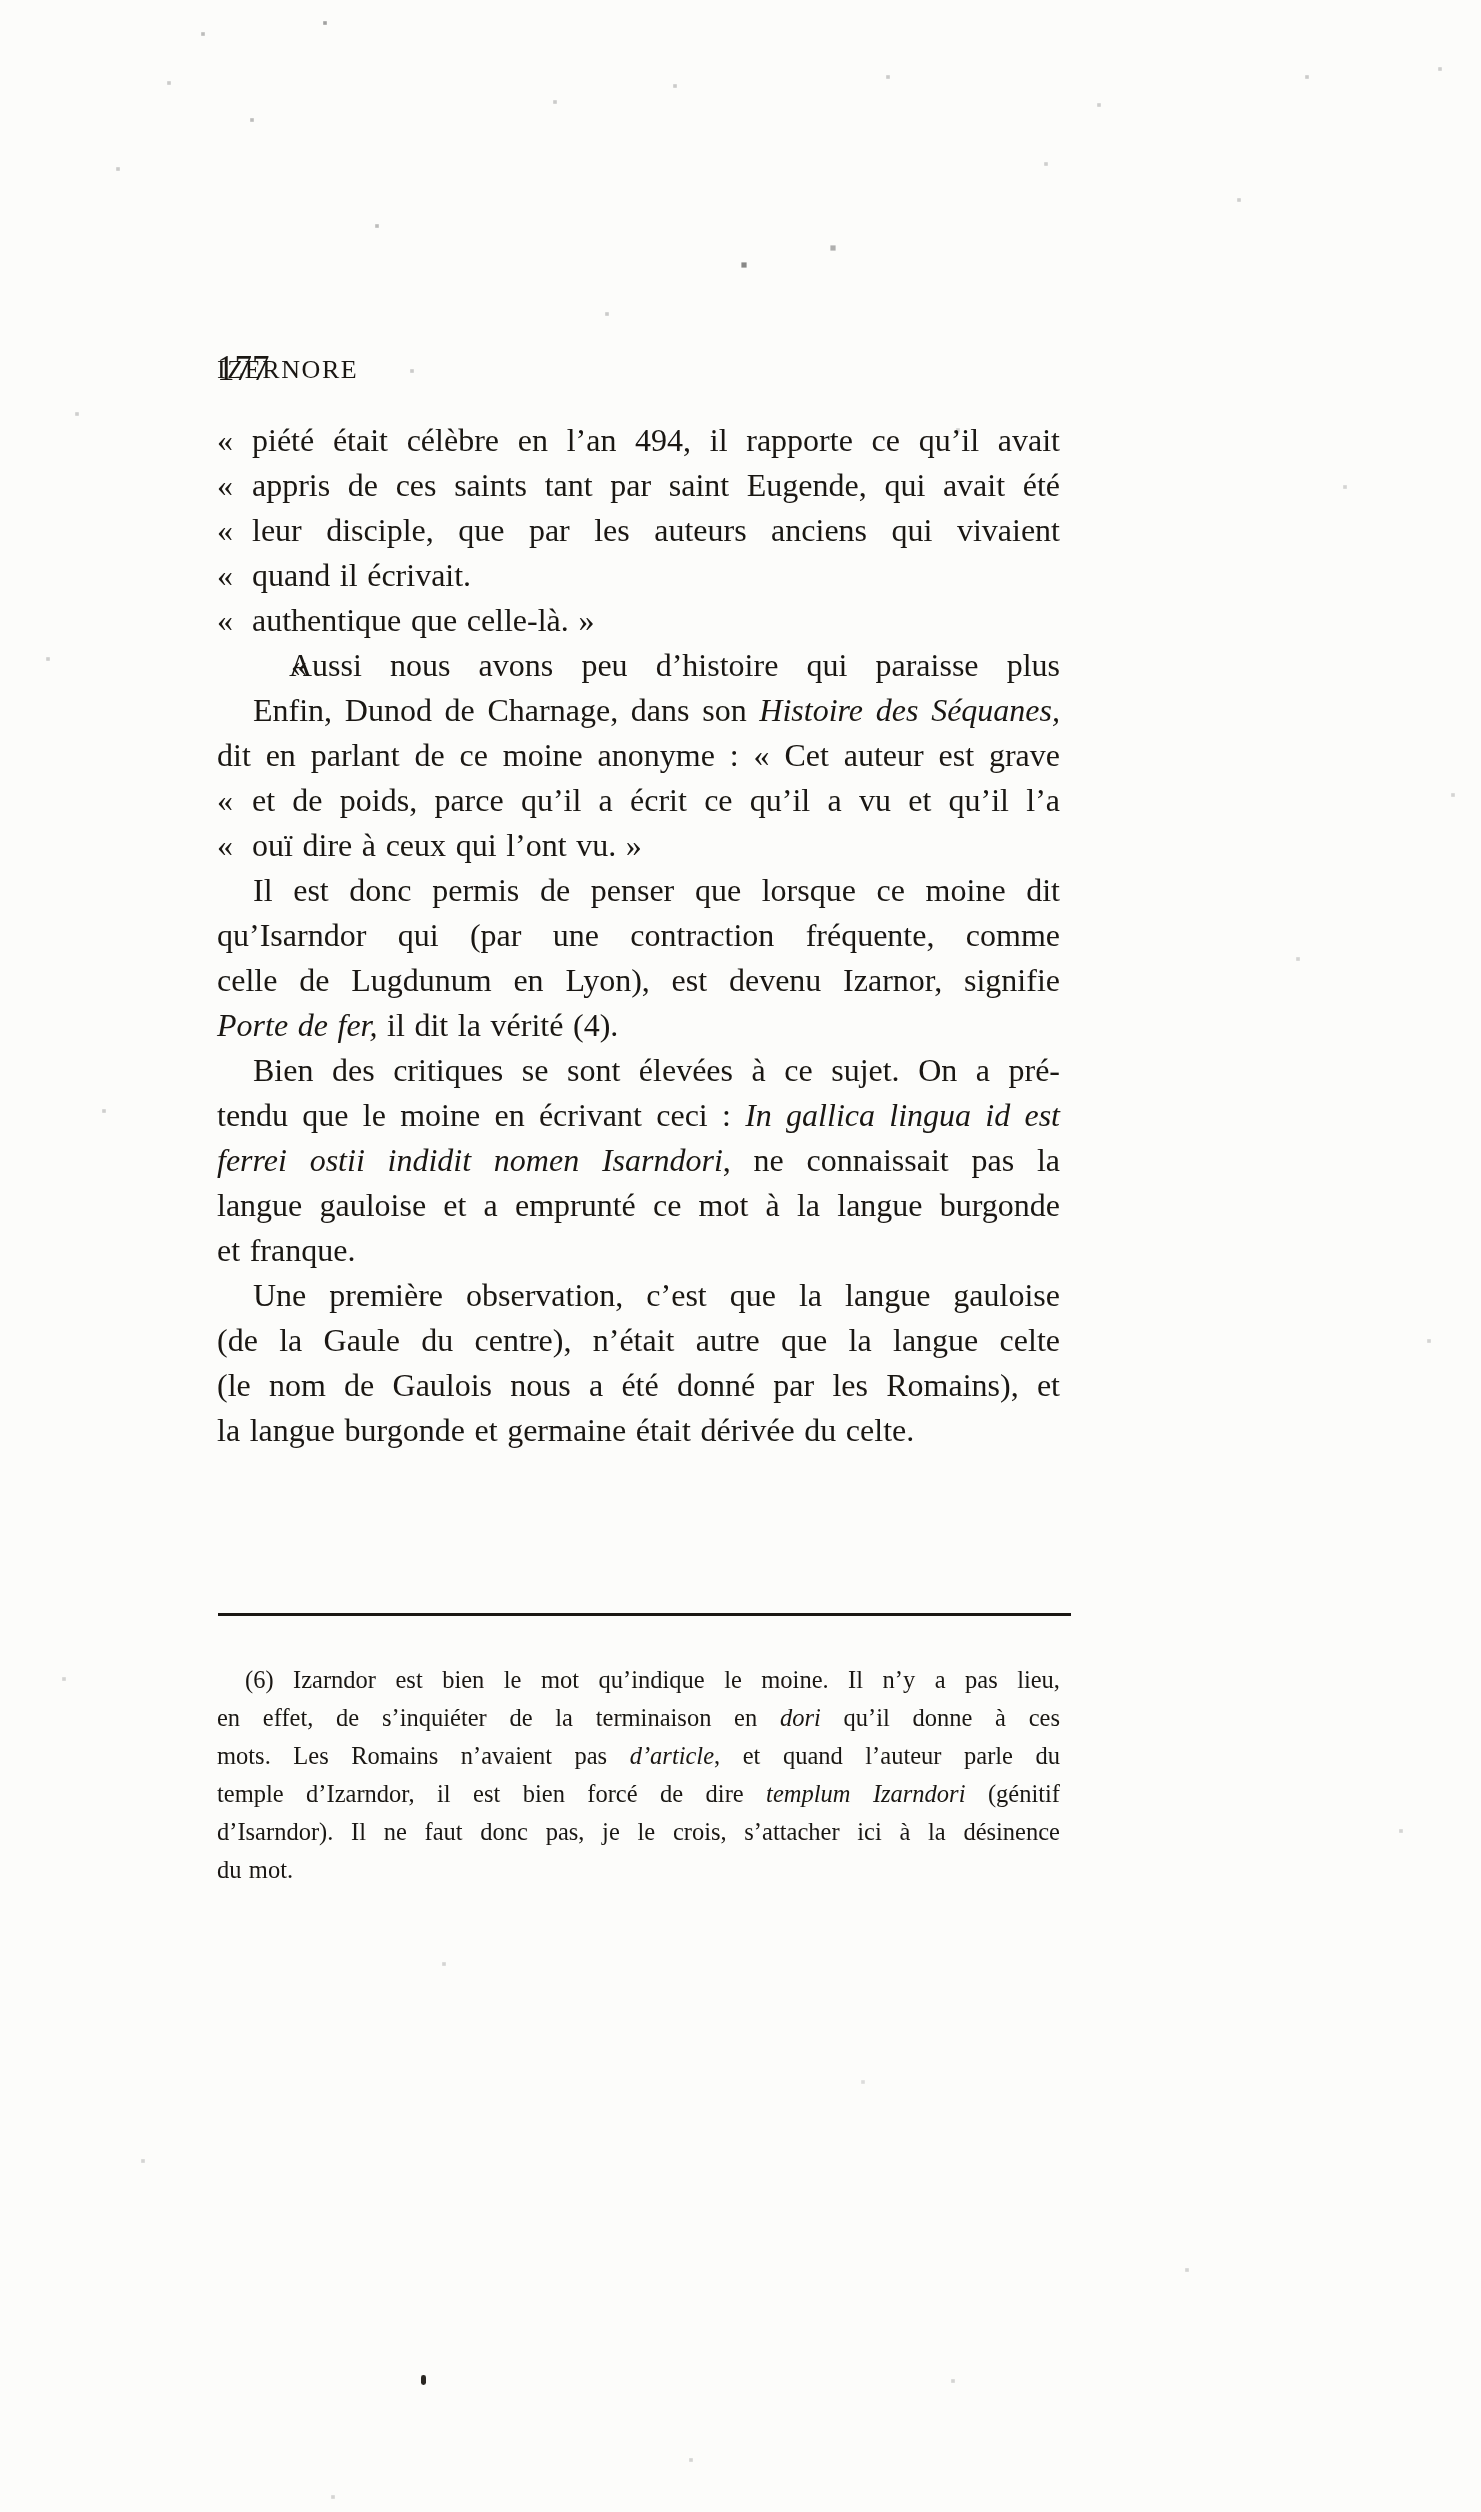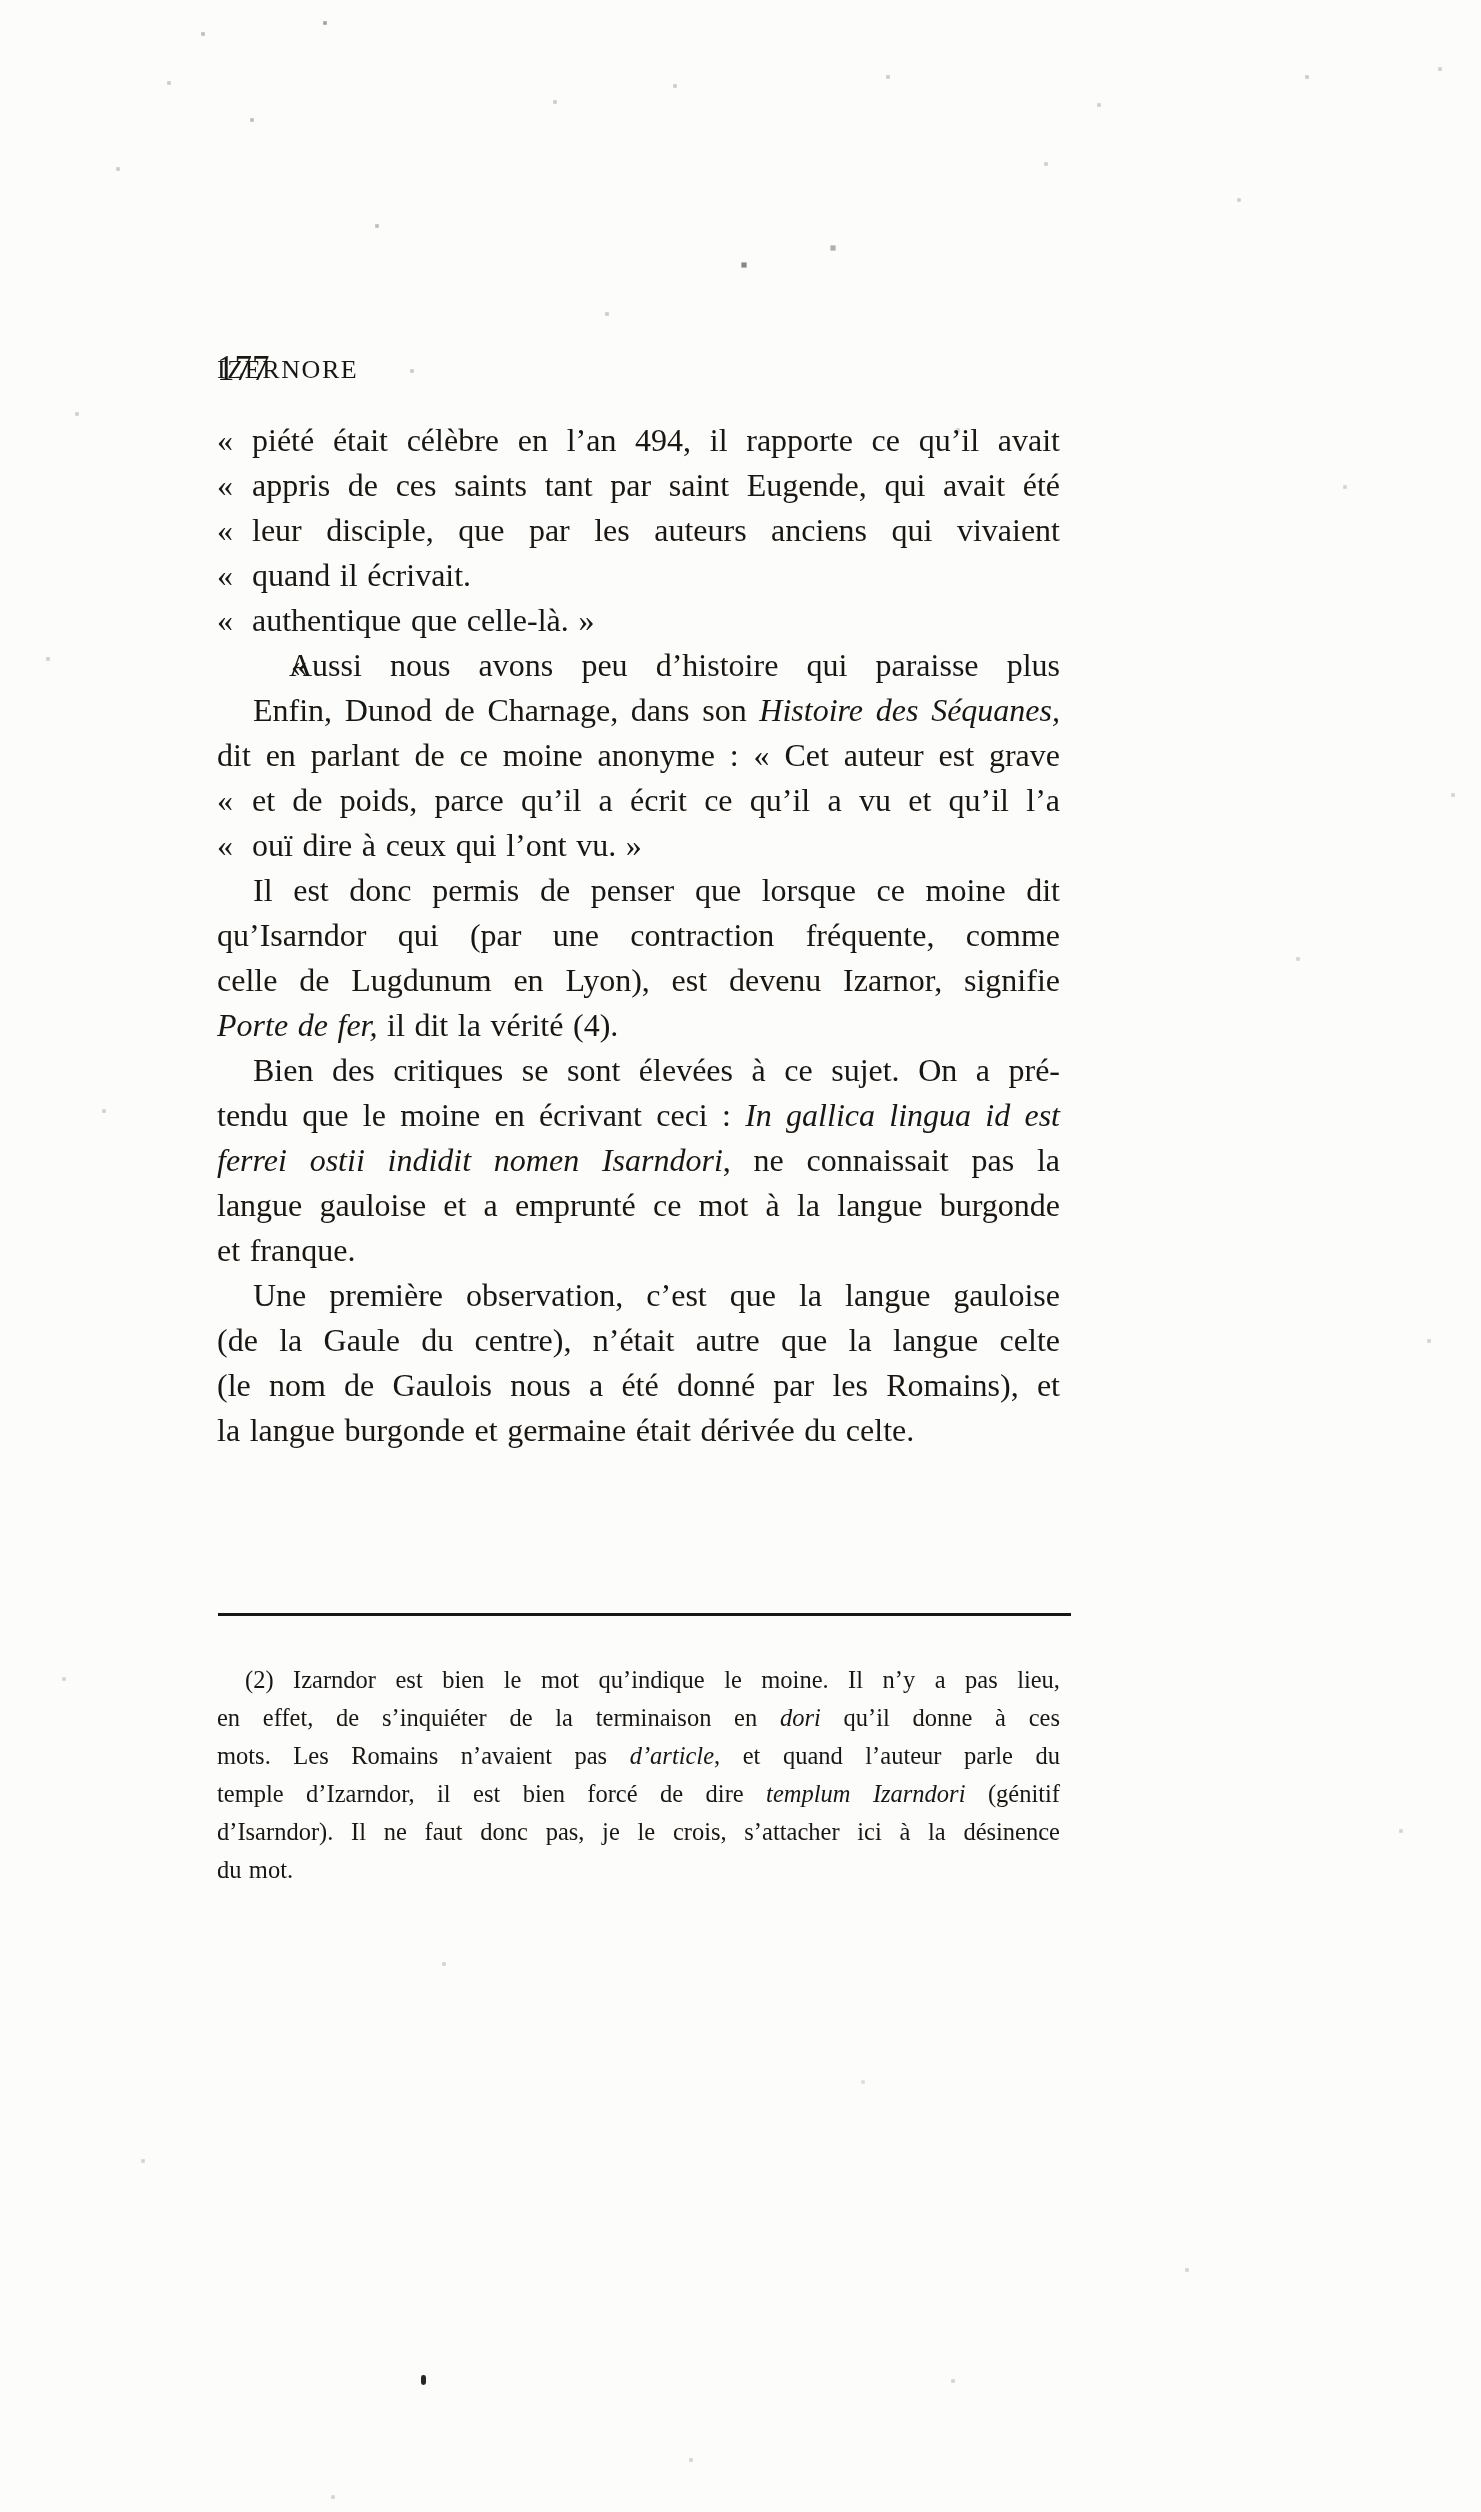--- a/index.html
+++ b/index.html
@@ -156,21 +156,21 @@
       <div class="tline"><span class="rm">et franque.</span></div>
       <div class="tline just" style="text-indent: 36px;"><span class="rm">Une première observation, c’est que la langue gauloise</span></div>
       <div class="tline just"><span class="rm">(de la Gaule du centre), n’était autre que la langue celte</span></div>
       <div class="tline just"><span class="rm">(le nom de Gaulois nous a été donné par les Romains), et</span></div>
       <div class="tline"><span class="rm">la langue burgonde et germaine était dérivée du celte.</span></div>
     </div>
 
   <div class="divider"></div>
 
   <div class="footnote-text">
-      <div class="tline just" style="text-indent: 28px;"><span class="rm">(2) Izarndor est bien le mot qu’indique le moine. Il n’y a pas lieu,</span></div>
+      <div class="tline just" style="text-indent: 28px;"><span class="rm">(6) Izarndor est bien le mot qu’indique le moine. Il n’y a pas lieu,</span></div>
       <div class="tline just"><span class="rm">en effet, de s’inquiéter de la terminaison en </span><span class="it">dori</span><span class="rm"> qu’il donne à ces</span></div>
       <div class="tline just"><span class="rm">mots. Les Romains n’avaient pas </span><span class="it">d’article</span><span class="rm">, et quand l’auteur parle du</span></div>
       <div class="tline just"><span class="rm">temple d’Izarndor, il est bien forcé de dire </span><span class="it">templum Izarndori</span><span class="rm"> (génitif</span></div>
       <div class="tline just"><span class="rm">d’Isarndor). Il ne faut donc pas, je le crois, s’attacher ici à la désinence</span></div>
       <div class="tline"><span class="rm">du mot.</span></div>
     </div>
 
   <div class="ink-spot"></div>
 </div>
 

